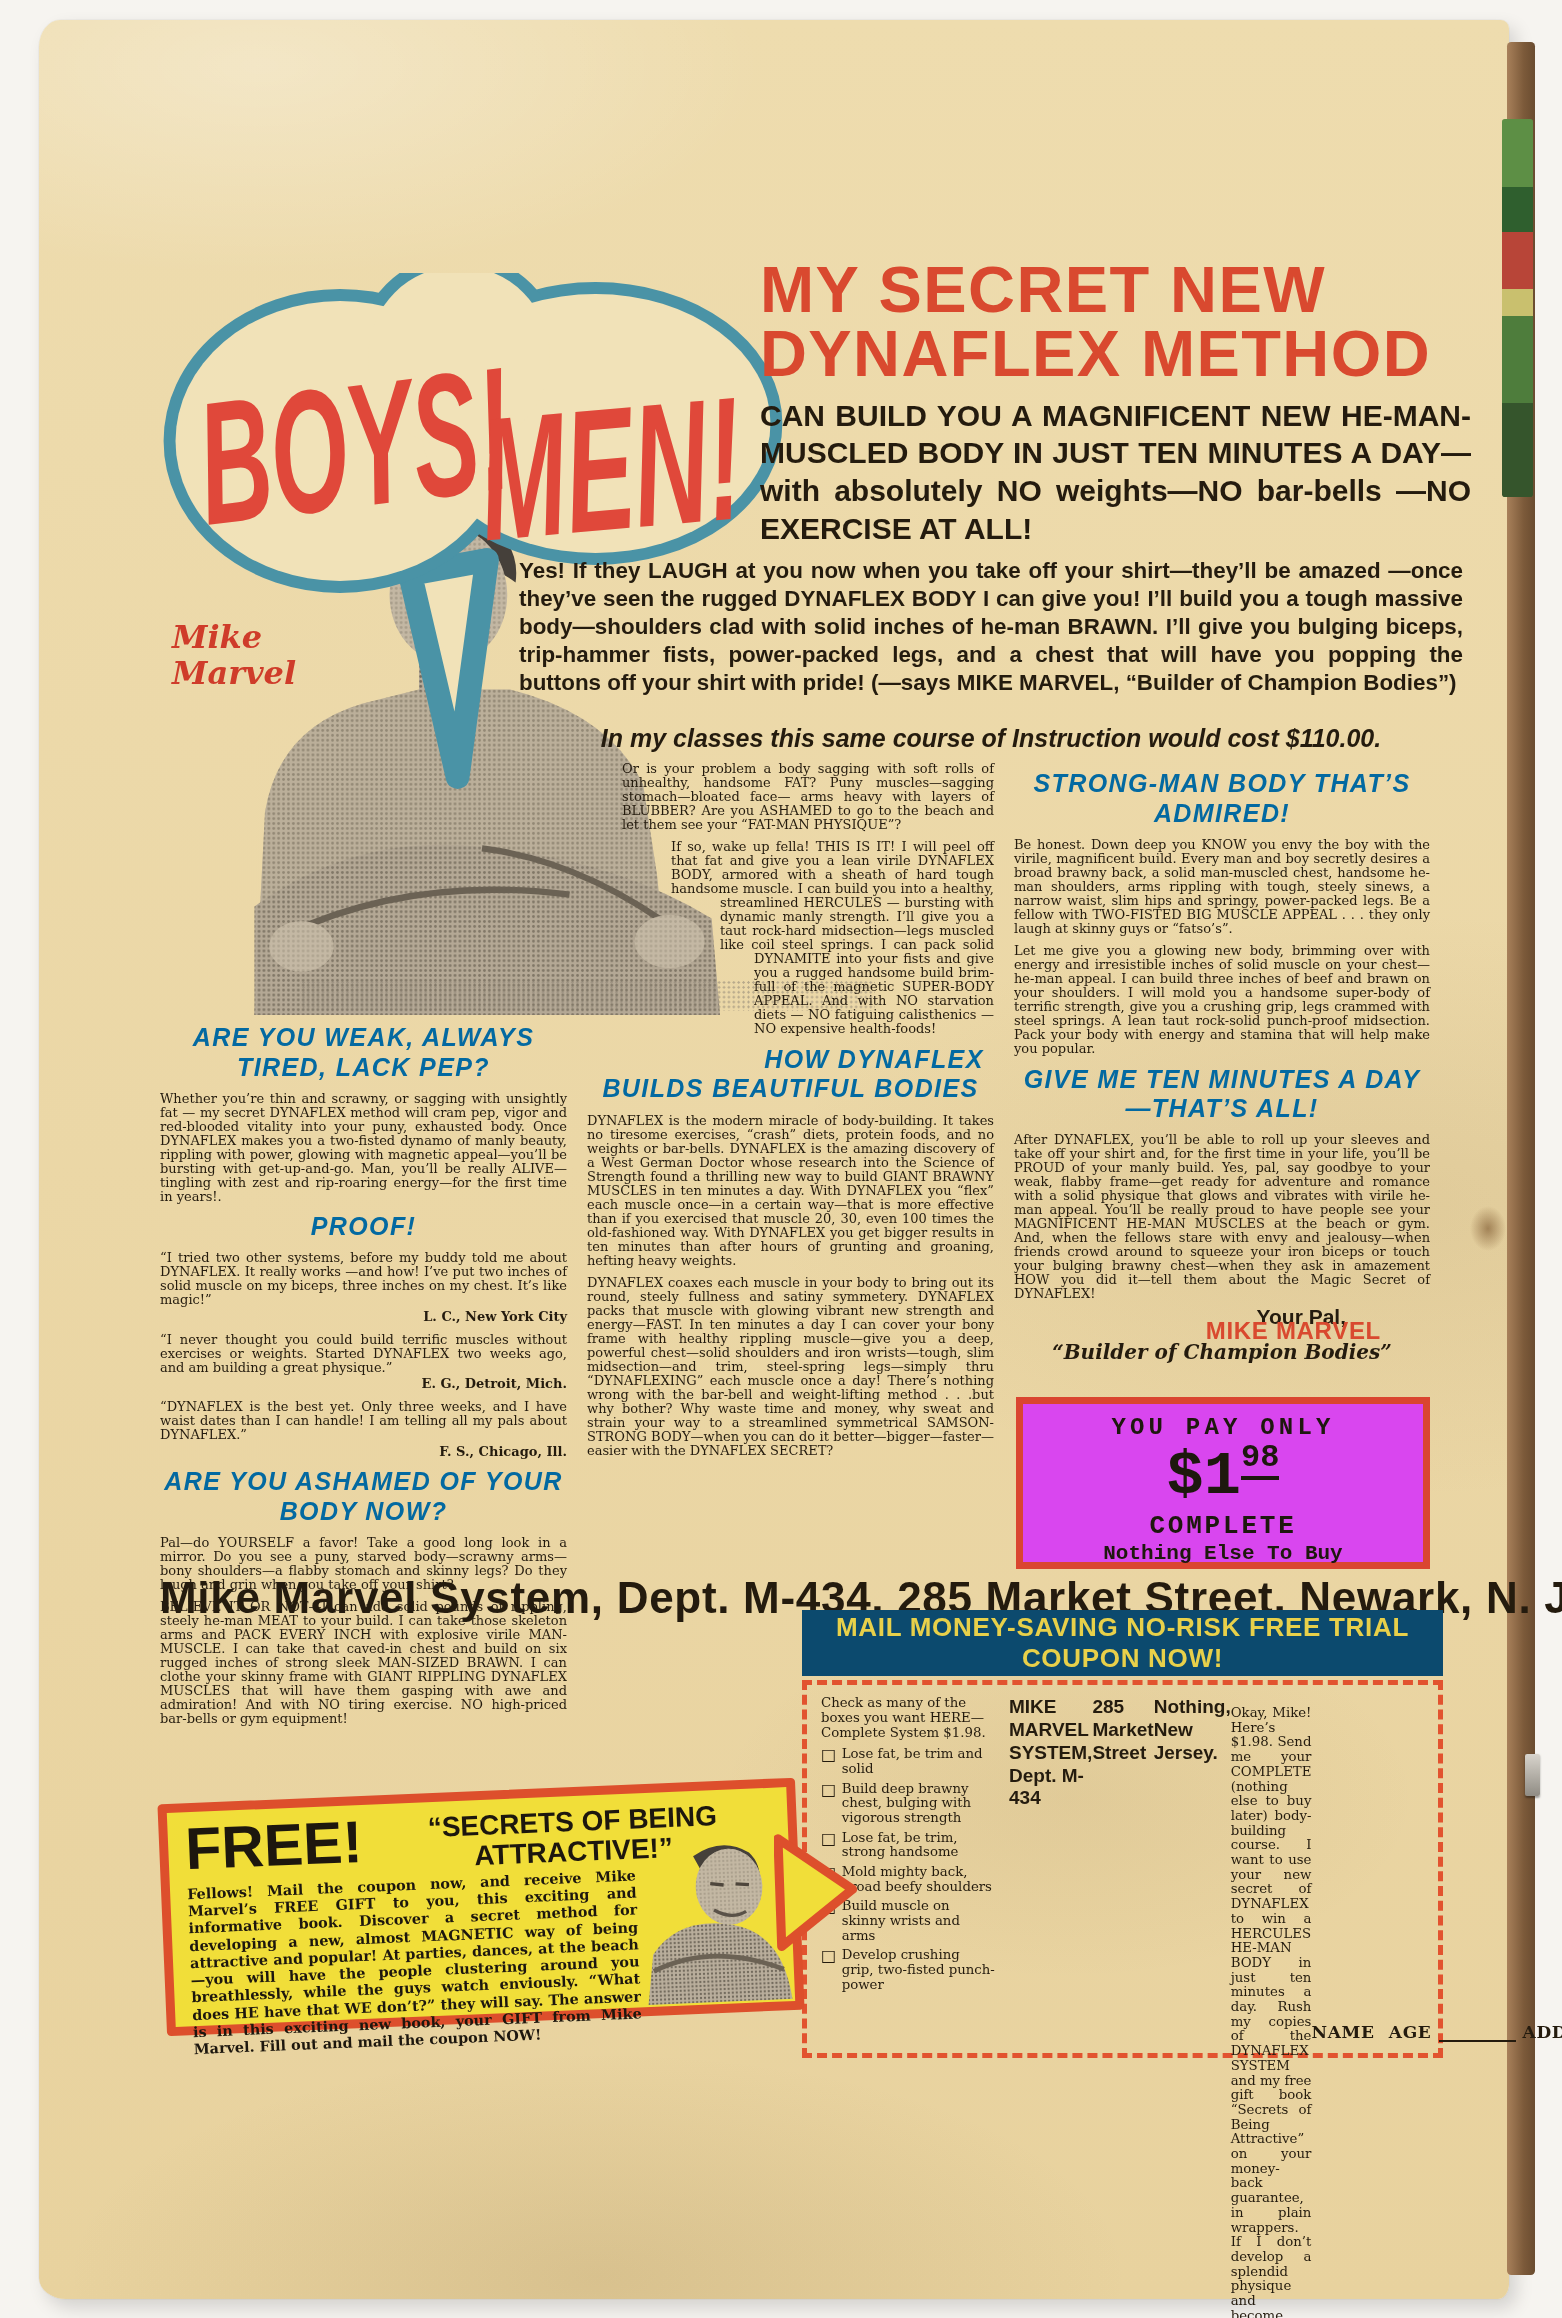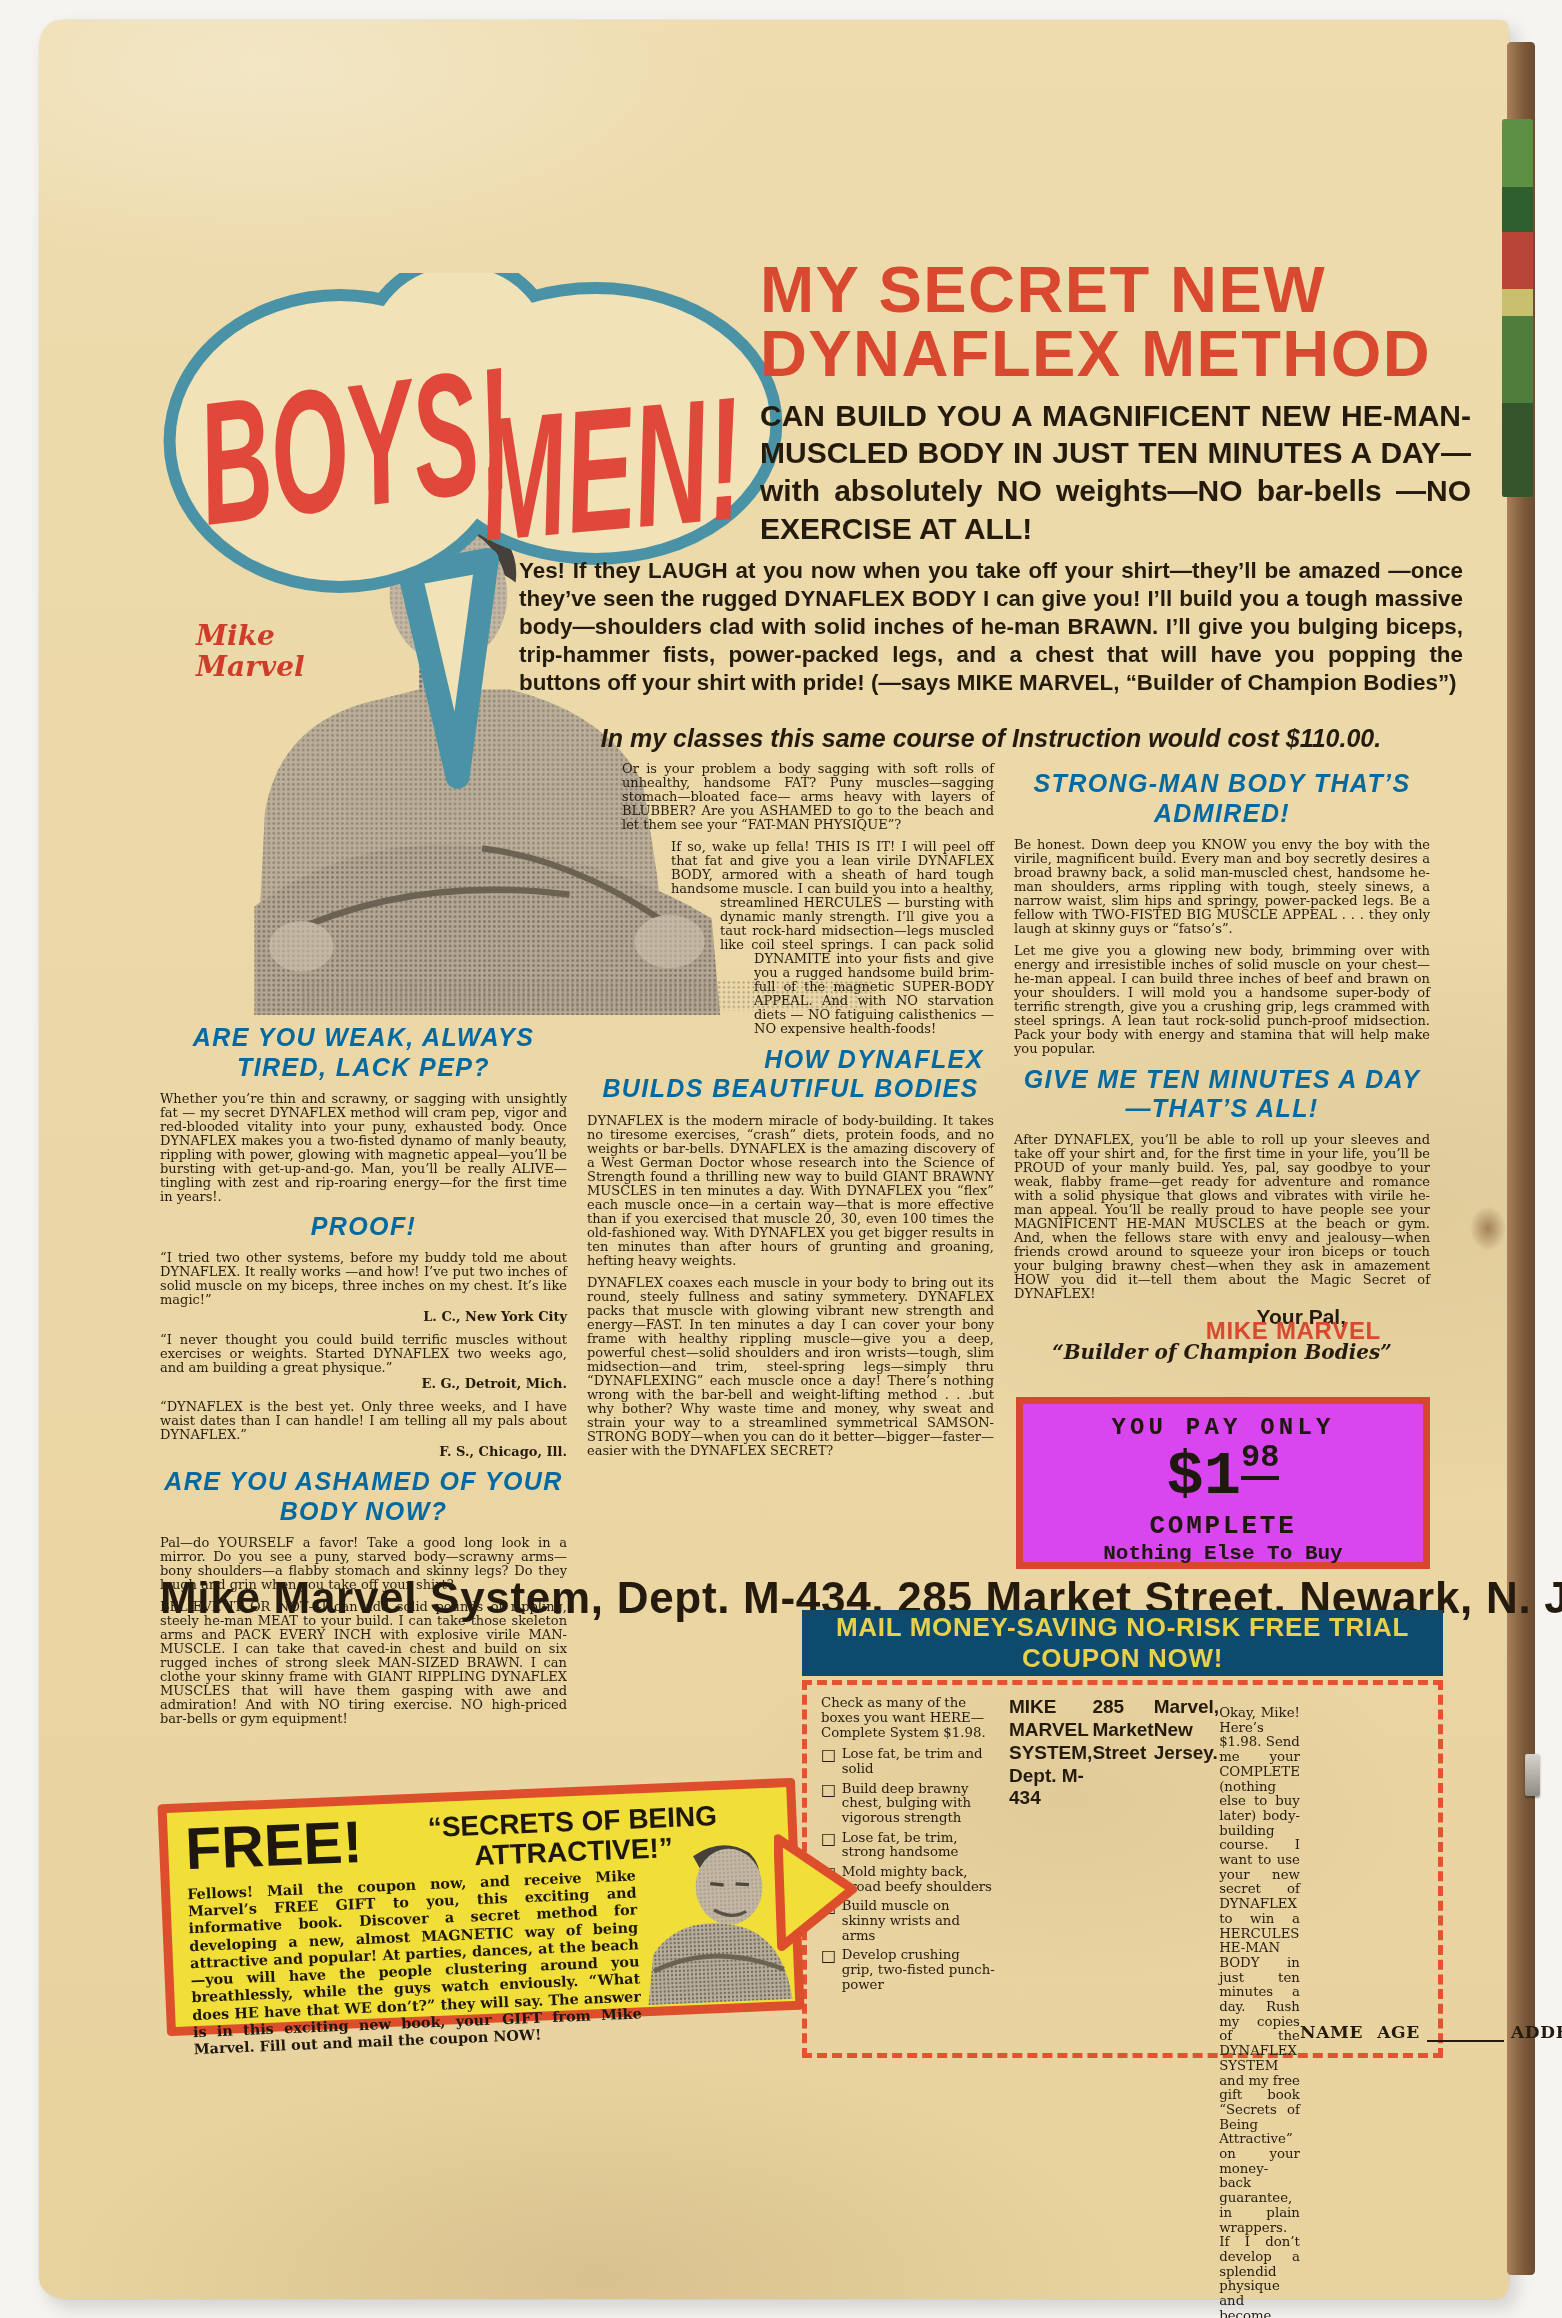--- a/index.html
+++ b/index.html
@@ -34,22 +34,22 @@
 
   
   .intro{left:519px;top:557px;width:944px;font-family:"Liberation Sans",sans-serif;
          font-weight:700;font-size:22.4px;line-height:1.25;text-align:justify;color:#241b0e;}
   .cost{left:519px;top:724px;width:944px;text-align:center;font-family:"Liberation Sans",sans-serif;
         font-weight:700;font-style:italic;font-size:25px;color:#241b0e;}
 
   
   .bubble-svg{left:158px;top:273px;width:630px;height:532px;}
   .photo-svg{left:188px;top:483px;width:560px;height:532px;}
-  .caption{left:172px;top:620px;width:175px;font-style:italic;font-weight:700;font-size:28px;
-           line-height:1.12;color:#cf3c2a;white-space:pre-line;margin-left:24px;}
+  .caption{left:172px;top:620px;width:175px;font-style:italic;font-weight:700;font-size:32px;
+           line-height:1.12;color:#cf3c2a;white-space:pre-line;}
   .dotbar{left:301px;top:980px;width:574px;height:31px;opacity:.55;
           background-image:radial-gradient(#8d8374 1.2px, transparent 1.4px);background-size:4.9px 4.9px;}
 
   
   .col{font-size:13px;line-height:14px;text-align:justify;color:#241b0e;}
   .col p{margin:0 0 8.4px 0;}
   .col-left{left:160px;top:1016px;width:407px;}
   .col-mid{left:587px;top:762px;width:407px;}
   .col-right{left:1014px;top:762px;width:416px;}
   .bhead{font-family:"Liberation Sans",sans-serif;font-weight:800;font-size:25px;line-height:1.18;
@@ -253,21 +253,21 @@
           <span>Build muscle on skinny wrists and arms</span>
         </div>
       <div class="chk">
           <span class="bx">□</span>
           <span>Develop crushing grip, two-fisted punch-power</span>
         </div>
     </div>
     <div class="c-right">
       <div class="c-addr">MIKE MARVEL SYSTEM, Dept. M-434</div>
       <div class="c-addr">285 Market Street</div>
-      <div class="c-addr">Marvel, New Jersey.</div>
+      <div class="c-addr">Nothing, New Jersey.</div>
       <div class="c-body">Okay, Mike! Here’s $1.98. Send me your COMPLETE (nothing else to buy later) body-building course. I want to use your new secret of DYNAFLEX to win a HERCULES HE-MAN BODY in just ten minutes a day. Rush my copies of the DYNAFLEX SYSTEM and my free gift book “Secrets of Being Attractive” on your money-back guarantee, in plain wrappers. If I don’t develop a splendid physique and become more popular you will refund my money in full.</div>
       <div class="frow">
         <span>NAME</span>
         <span class="fline"></span>
         <span>AGE</span>
         <span class="fline fl-age"></span>
       </div>
       <div class="frow">
         <span>ADDRESS</span>
         <span class="fline"></span>

